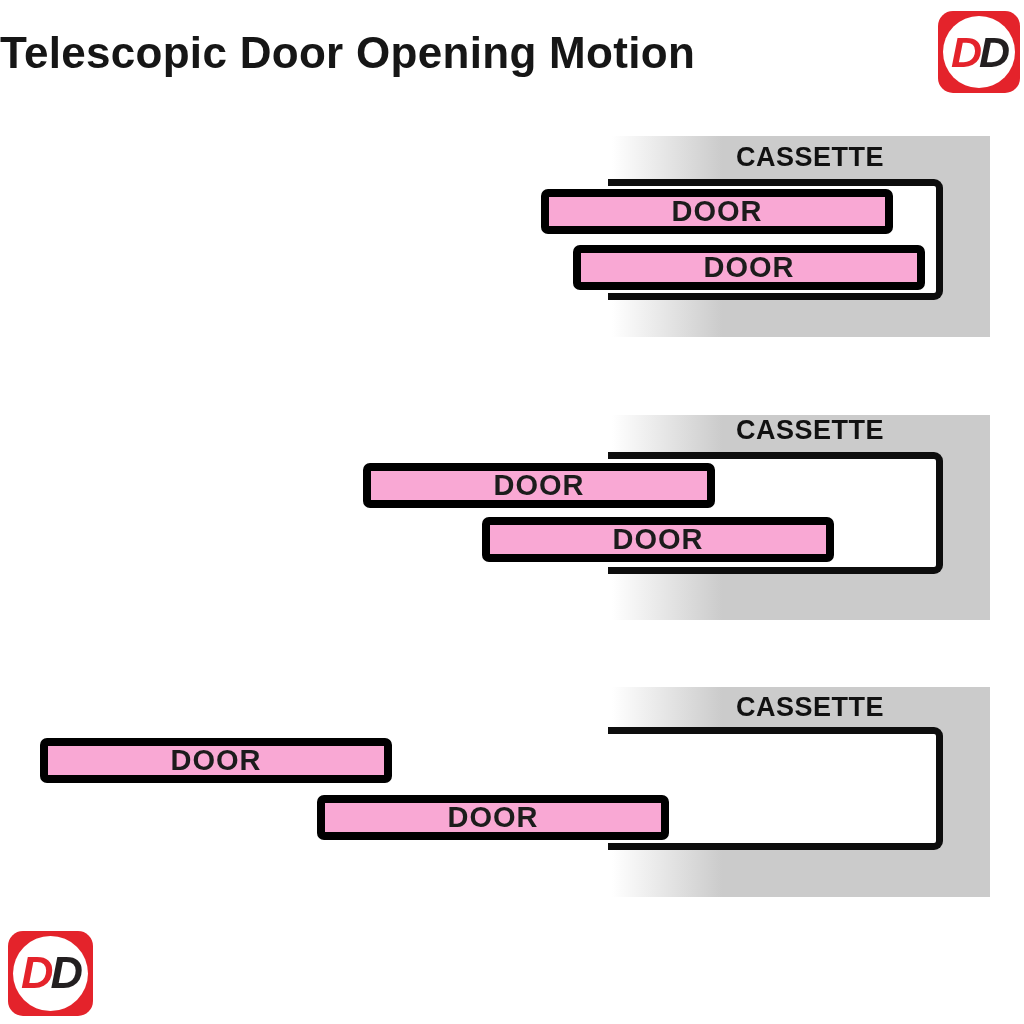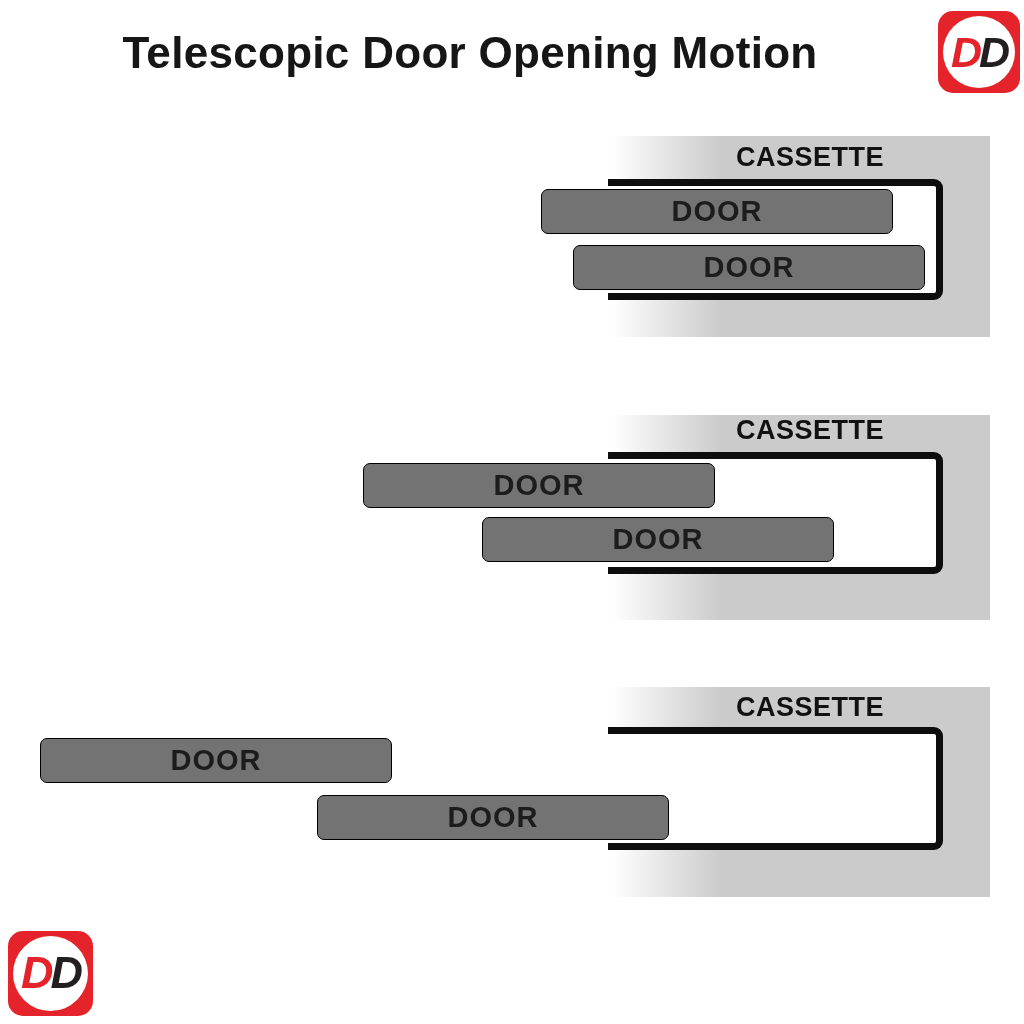--- a/index.html
+++ b/index.html
@@ -4,21 +4,21 @@
 <style>
   html,body{margin:0;padding:0}
   body{
     width:1024px;height:1024px;position:relative;background:#ffffff;
     font-family:"Liberation Sans",sans-serif;overflow:hidden;
   }
   .abs{position:absolute}
 
   
   #title{
-    left:0;top:28px;width:940px;text-align:center;
+    left:0;top:28px;width:940px;text-align:left;
     font-size:44px;font-weight:700;color:#161616;letter-spacing:.3px;
   }
 
   
   .logo{
     background:#e4232b;border-radius:15px;
     display:flex;align-items:center;justify-content:center;
   }
   #logo-top-right{left:938px;top:11px;width:82px;height:82px}
   #logo-bottom-left{left:8px;top:931px;width:85px;height:85px}
@@ -55,21 +55,21 @@
     left:660px;width:300px;height:34px;line-height:34px;text-align:center;
     font-size:27px;font-weight:700;color:#111111;letter-spacing:.5px;
   }
   #cassette-label-1{top:140px}
   #cassette-label-2{top:413px}
   #cassette-label-3{top:690px}
 
   
   .door{
     width:352px;height:45px;box-sizing:border-box;
-    border:1px solid #000000;border-radius:7px;background:#737373;
+    border:8px solid #000000;border-radius:7px;background:#f9a8d4;
     display:flex;align-items:center;justify-content:center;
   }
   .door span{
     font-size:29px;font-weight:700;color:#1c1c1c;letter-spacing:1px;
   }
   #door-1a{left:541px;top:189px}
   #door-1b{left:573px;top:245px}
   #door-2a{left:363px;top:463px}
   #door-2b{left:482px;top:517px}
   #door-3a{left:40px;top:738px}

